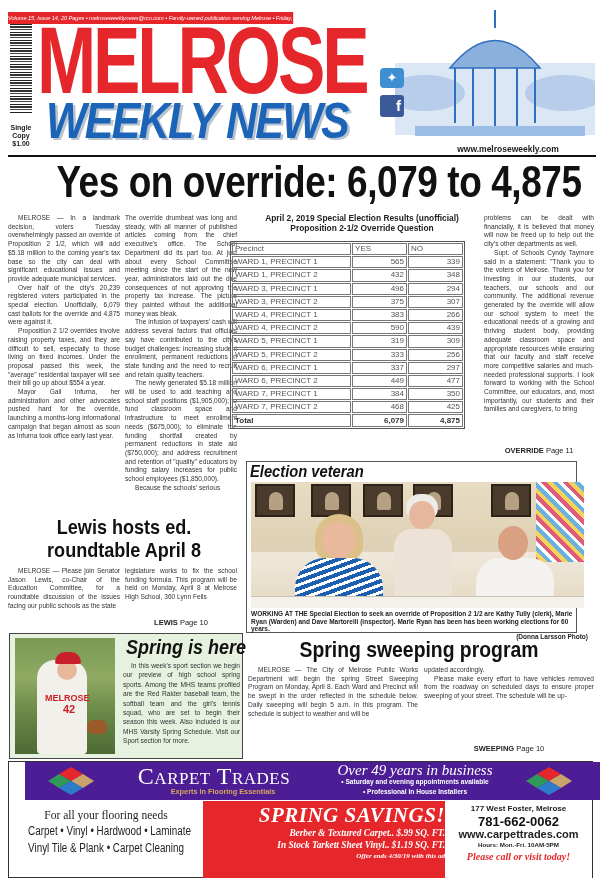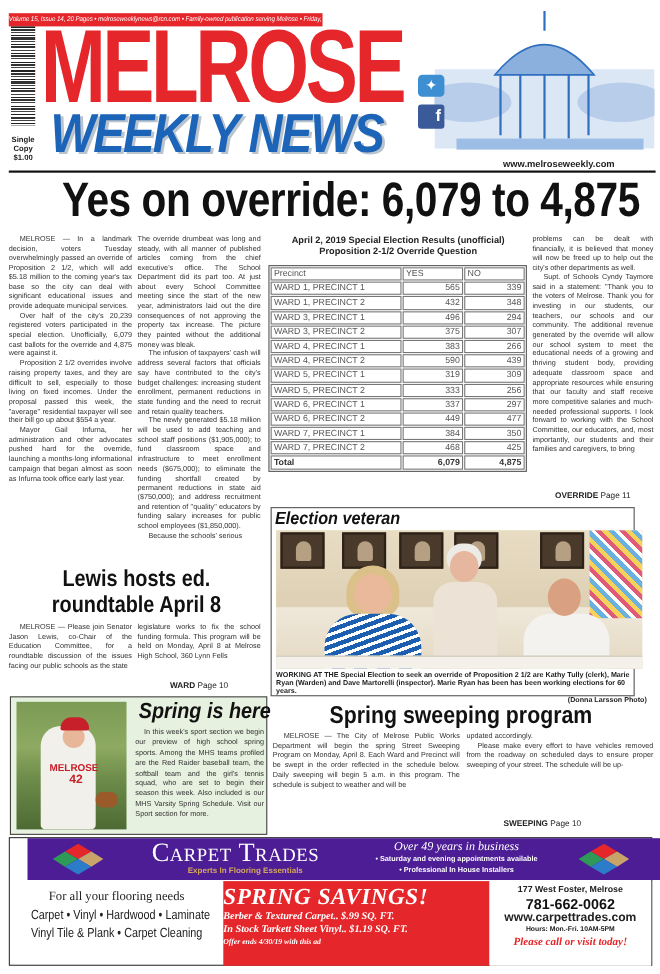--- a/index.html
+++ b/index.html
@@ -66,21 +66,21 @@
   .col p { text-indent: 10px; }
   .jump { font-size: 7.5px; color: #222; text-align: center; }
   .jump b { font-weight: bold; }
 
   
   .table-title {
     position: absolute; left: 244px; top: 213px; width: 236px;
     font-size: 8.4px; font-weight: bold; line-height: 10px; text-align: center; color: #222;
   }
   table.results {
-    position: absolute; left: 244px; top: 241px; width: 235px; border-collapse: separate;
+    position: absolute; left: 230px; top: 241px; width: 235px; border-collapse: separate;
     border-spacing: 1px; border: 1px solid #555; font-size: 8px; color: #555;
   }
   table.results td, table.results th {
     border: 1px solid #777; height: 12.2px; padding: 0 2px; font-weight: normal; line-height: 10px;
   }
   table.results th { text-align: left; }
   table.results td.n { text-align: right; }
   table.results tr.total td { font-weight: bold; color: #333; }
 
   
@@ -161,28 +161,28 @@
   
   .ad { position: absolute; left: 8px; top: 761px; width: 585px; height: 117px; border: 1px solid #333; }
   .ad-top { position: absolute; left: 16px; top: 0; width: 100%; height: 38px; background: #4c1d95; }
   .ad-diamond { position: absolute; top: 4px; width: 48px; height: 30px; }
   .ad-brand {
     position: absolute; left: 90px; top: 2px; width: 198px; text-align: center;
     font-family: "Liberation Serif", serif; font-size: 24px; line-height: 24px; color: #fff; letter-spacing: 0.5px;
     font-variant: small-caps; white-space: nowrap;
   }
   .ad-tag { position: absolute; left: 108px; top: 25px; width: 180px; text-align: center; font-size: 7.3px; font-weight: bold; color: #d6a75a; white-space: nowrap; }
-  .ad-years { position: absolute; left: 300px; top: 1px; width: 180px; text-align: center; font-family: "Liberation Serif", serif; font-style: italic; font-size: 11px; color: #fff; line-height: 15px; white-space: nowrap; }
+  .ad-years { position: absolute; left: 300px; top: 1px; width: 180px; text-align: center; font-family: "Liberation Serif", serif; font-style: italic; font-size: 15px; color: #fff; line-height: 15px; white-space: nowrap; }
   .ad-bullet { position: absolute; left: 300px; width: 180px; text-align: center; font-size: 6.6px; font-weight: bold; color: #fff; white-space: nowrap; }
   .ad-left {
     position: absolute; left: 2px; top: 40px; width: 190px; height: 74px; text-align: center; color: #222; background: #fff;
   }
   .ad-left .l1 { font-family: "Liberation Serif", serif; font-size: 11.5px; line-height: 16px; padding-top: 5px; }
   .ad-left .l2, .ad-left .l3 { font-size: 12px; line-height: 17px; transform: scaleX(0.82); transform-origin: center; white-space: nowrap; }
-  .ad-mid { position: absolute; left: 194px; top: 39px; width: 242px; height: 77px; background: #e5262a; text-align: left; color: #fff; }
+  .ad-mid { position: absolute; left: 194px; top: 39px; width: 242px; height: 77px; background: #e5262a; text-align: right; color: #fff; }
   .ad-mid .big { font-family: "Liberation Serif", serif; font-weight: bold; font-style: italic; font-size: 21px; line-height: 24px; padding-top: 2px; white-space: nowrap; letter-spacing: 0.5px; }
   .ad-mid .line { font-family: "Liberation Serif", serif; font-weight: bold; font-style: italic; font-size: 9.3px; line-height: 12px; white-space: nowrap; }
   .ad-mid .small { font-family: "Liberation Serif", serif; font-weight: bold; font-style: italic; font-size: 7px; line-height: 10px; }
   .ad-right { position: absolute; left: 436px; top: 39px; width: 147px; height: 77px; text-align: center; background: #fff; }
   .ad-right .addr { font-size: 8px; font-weight: bold; color: #222; padding-top: 3px; line-height: 10px; }
   .ad-right .phone { font-size: 13px; font-weight: bold; color: #111; line-height: 15px; }
   .ad-right .web { font-size: 11px; font-weight: bold; color: #222; line-height: 11px; }
   .ad-right .hours { font-size: 6.2px; font-weight: bold; color: #222; line-height: 10px; }
   .ad-right .cta { font-family: Liberation Serif, serif; font-style: italic; font-weight: bold; font-size: 10px; color: #e5262a; line-height: 13px; white-space: nowrap; }
 </style>
@@ -330,21 +330,21 @@
   <div>Lewis hosts ed.</div>
   <div>roundtable April 8</div>
 </div>
 <div class="col" style="left:8px; top:567px; width:112px;">
   <p>MELROSE — Please join Senator Jason Lewis, co-Chair of the Education Committee, for a roundtable discussion of the issues facing our public schools as the state</p>
 </div>
 <div class="col" style="left:125px; top:567px; width:112px;">
   <p style="text-indent:0">legislature works to fix the school funding formula. This program will be held on Monday, April 8 at Melrose High School, 360 Lynn Fells</p>
 </div>
 <div class="jump" style="position:absolute; left:125px; top:618px; width:112px;">
-  <b>WARD</b><span> Page 10</span>
+  <b>LEWIS</b><span> Page 10</span>
 </div>
 
 <div class="spring-box">
   <div class="spring-photo">
     <div class="player"></div>
     <div class="head"></div>
     <div class="cap"></div>
     <div class="jersey">MELROSE</div>
     <div class="num">42</div>
     <div class="glove"></div>
@@ -387,21 +387,21 @@
 </div>
 
 <div class="sweep-head">Spring sweeping program</div>
 <div class="col" style="left:248px; top:666px; width:170px;">
   <p>MELROSE — The City of Melrose Public Works Department will begin the spring Street Sweeping Program on Monday, April 8. Each Ward and Precinct will be swept in the order reflected in the schedule below. Daily sweeping will begin 5 a.m. in this program. The schedule is subject to weather and will be</p>
 </div>
 <div class="col" style="left:424px; top:666px; width:170px;">
   <p style="text-indent:0">updated accordingly.</p>
   <p>Please make every effort to have vehicles removed from the roadway on scheduled days to ensure proper sweeping of your street. The schedule will be up-</p>
 </div>
-<div class="jump" style="position:absolute; left:408px; top:744px; width:170px;">
+<div class="jump" style="position:absolute; left:424px; top:744px; width:170px;">
   <b>SWEEPING</b><span> Page 10</span>
 </div>
 
 <div class="ad">
   <div class="ad-top">
     <svg class="ad-diamond" style="left:22px;" viewBox="0 0 48 30">
       <polygon id="dl1" points="24,1 36,8 24,15 12,8" fill="#e5262a"></polygon>
       <polygon id="dl2" points="36,8 47,15 36,22 24,15" fill="#c9a46a"></polygon>
       <polygon id="dl3" points="12,8 24,15 12,22 1,15" fill="#2f9a57"></polygon>
       <polygon id="dl4" points="24,15 36,22 24,29 12,22" fill="#2c7cc9"></polygon>

